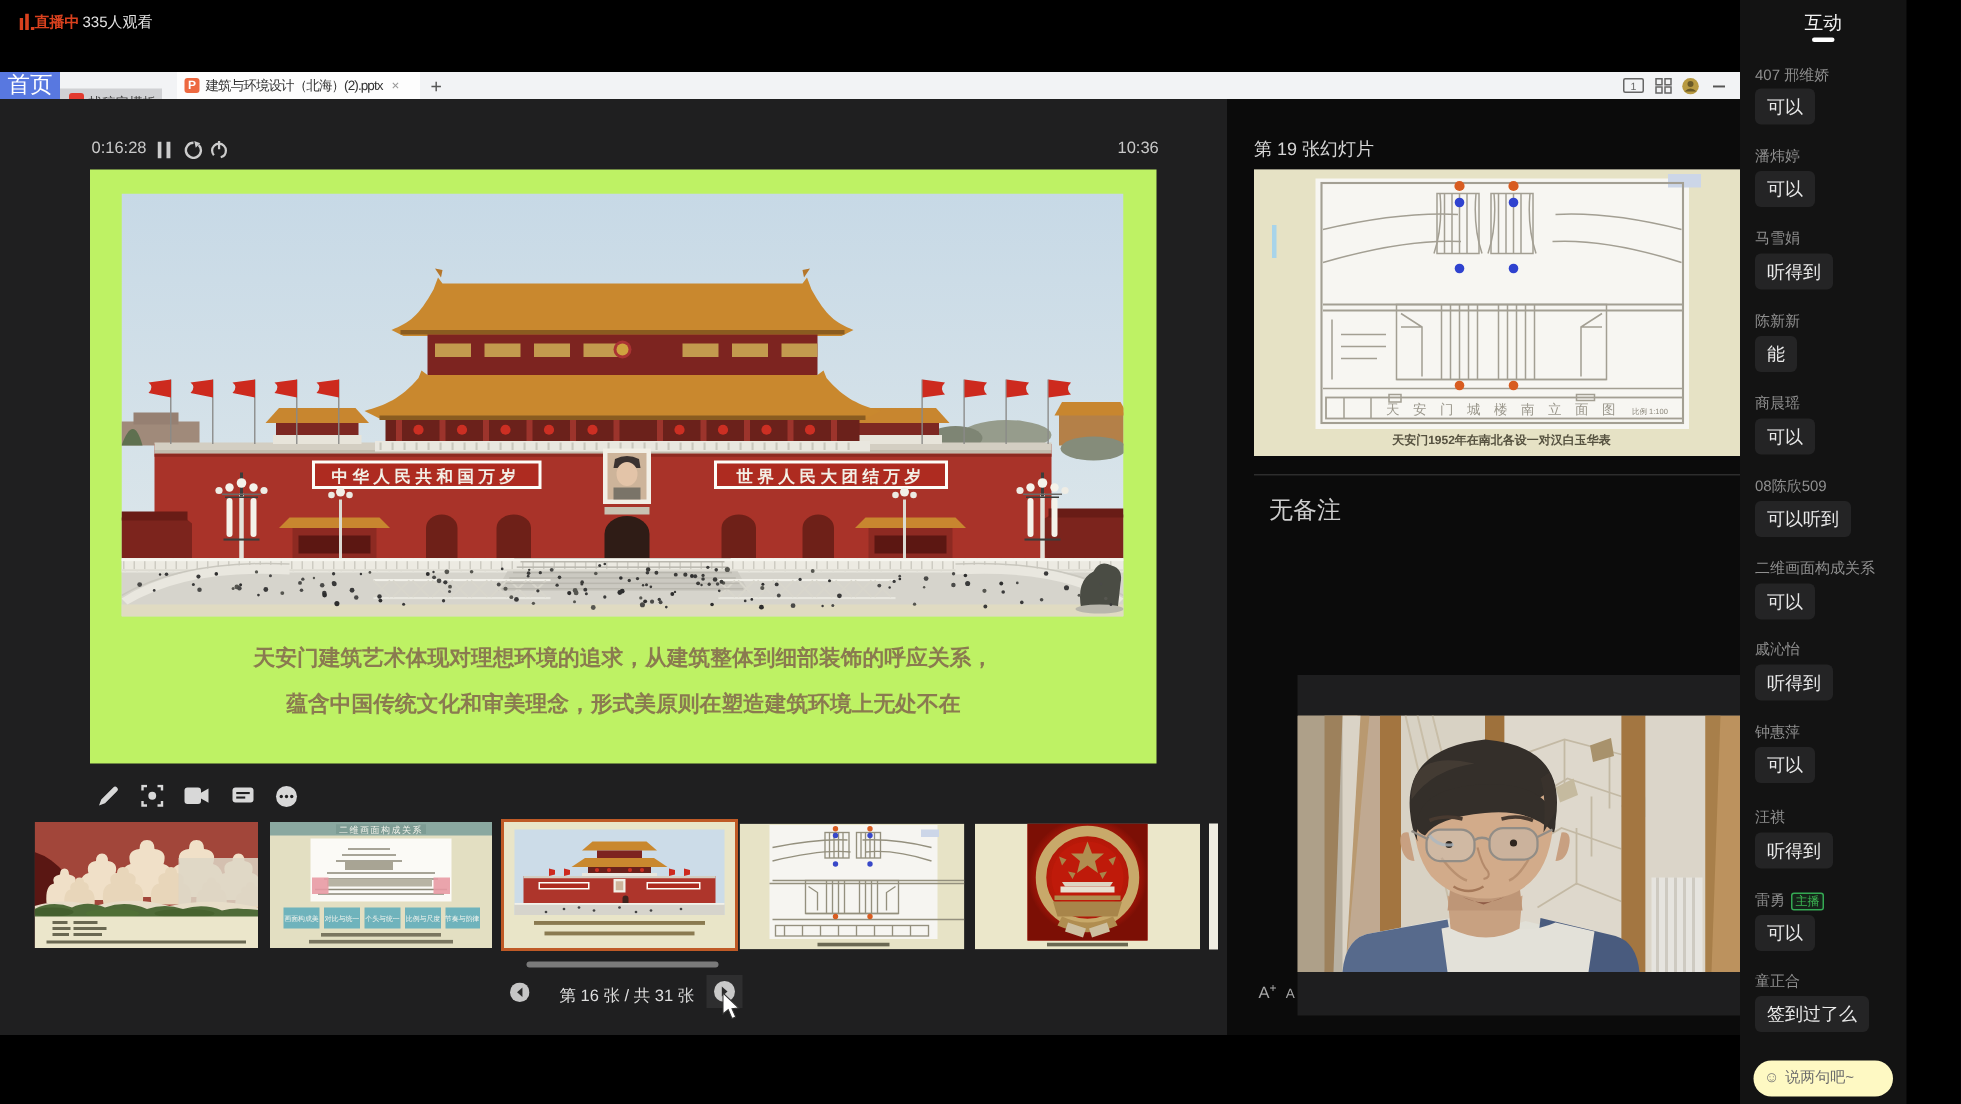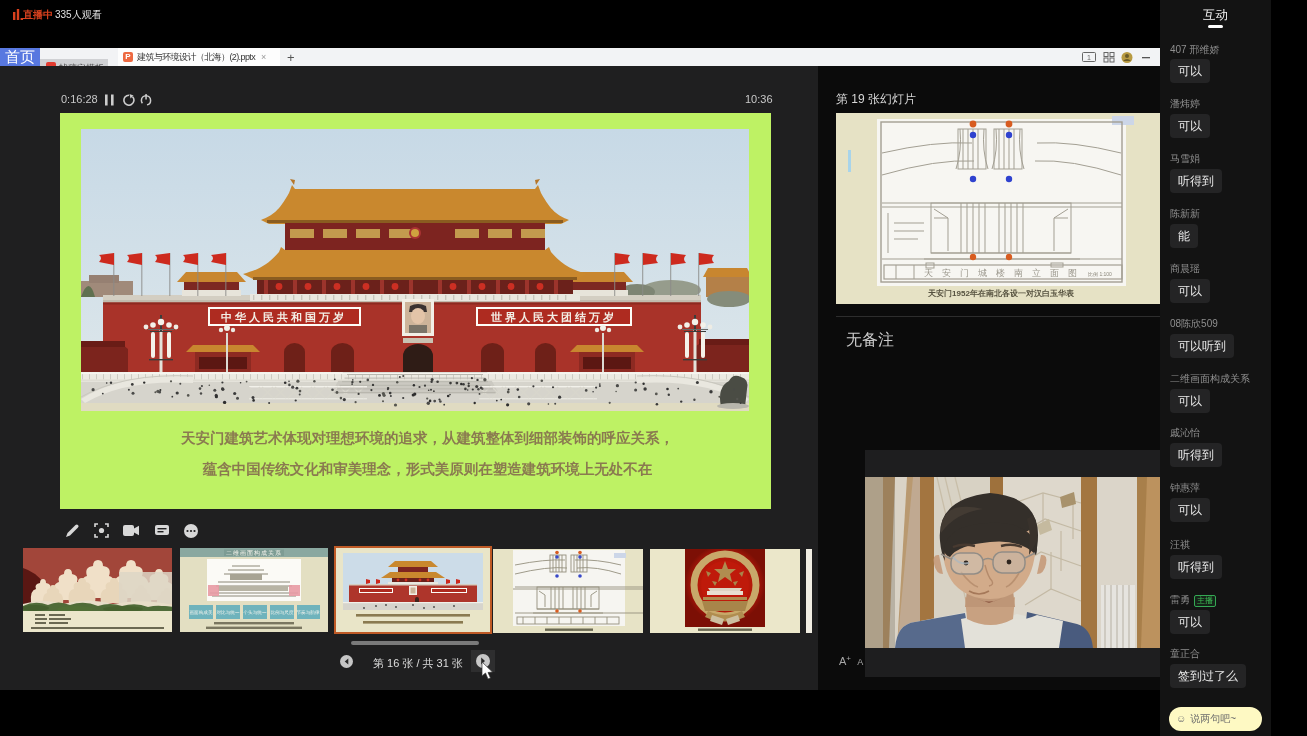--- a/index.html
+++ b/index.html
@@ -23,21 +23,21 @@
     font-size:9px; line-height:18px; }
 
   
   #content { left:0; top:66px; width:1196px; height:624px; background:#1f1f20; }
   #rightzone { left:818px; top:66px; width:378px; height:624px; background:#0b0b0b; }
 
   .ptxt { color:#c9c9c9; font-size:11px; }
 
   #slide { left:60px; top:113px; width:711px; height:396px; background:#bef264; }
   .slidetext { position:absolute; width:711px; text-align:center; color:#8a7a50;
-    font-size:14.5px; font-weight:bold;margin-left:12px; }
+    font-size:14.5px; font-weight:bold; }
 
   
   .thumb { position:absolute; top:548px; height:84px; overflow:hidden; }
 
   
   #prevtitle { left:836px; top:91px; color:#d6d6d6; font-size:12px; }
   #prevbox { left:836px; top:113px; width:336px; height:191px; background:#e6e2c5; }
   #sep { left:836px; top:316px; width:336px; height:1px; background:#2d2d2d; }
   #nonote { left:846px; top:330px; color:#cccccc; font-size:16px; }
 

